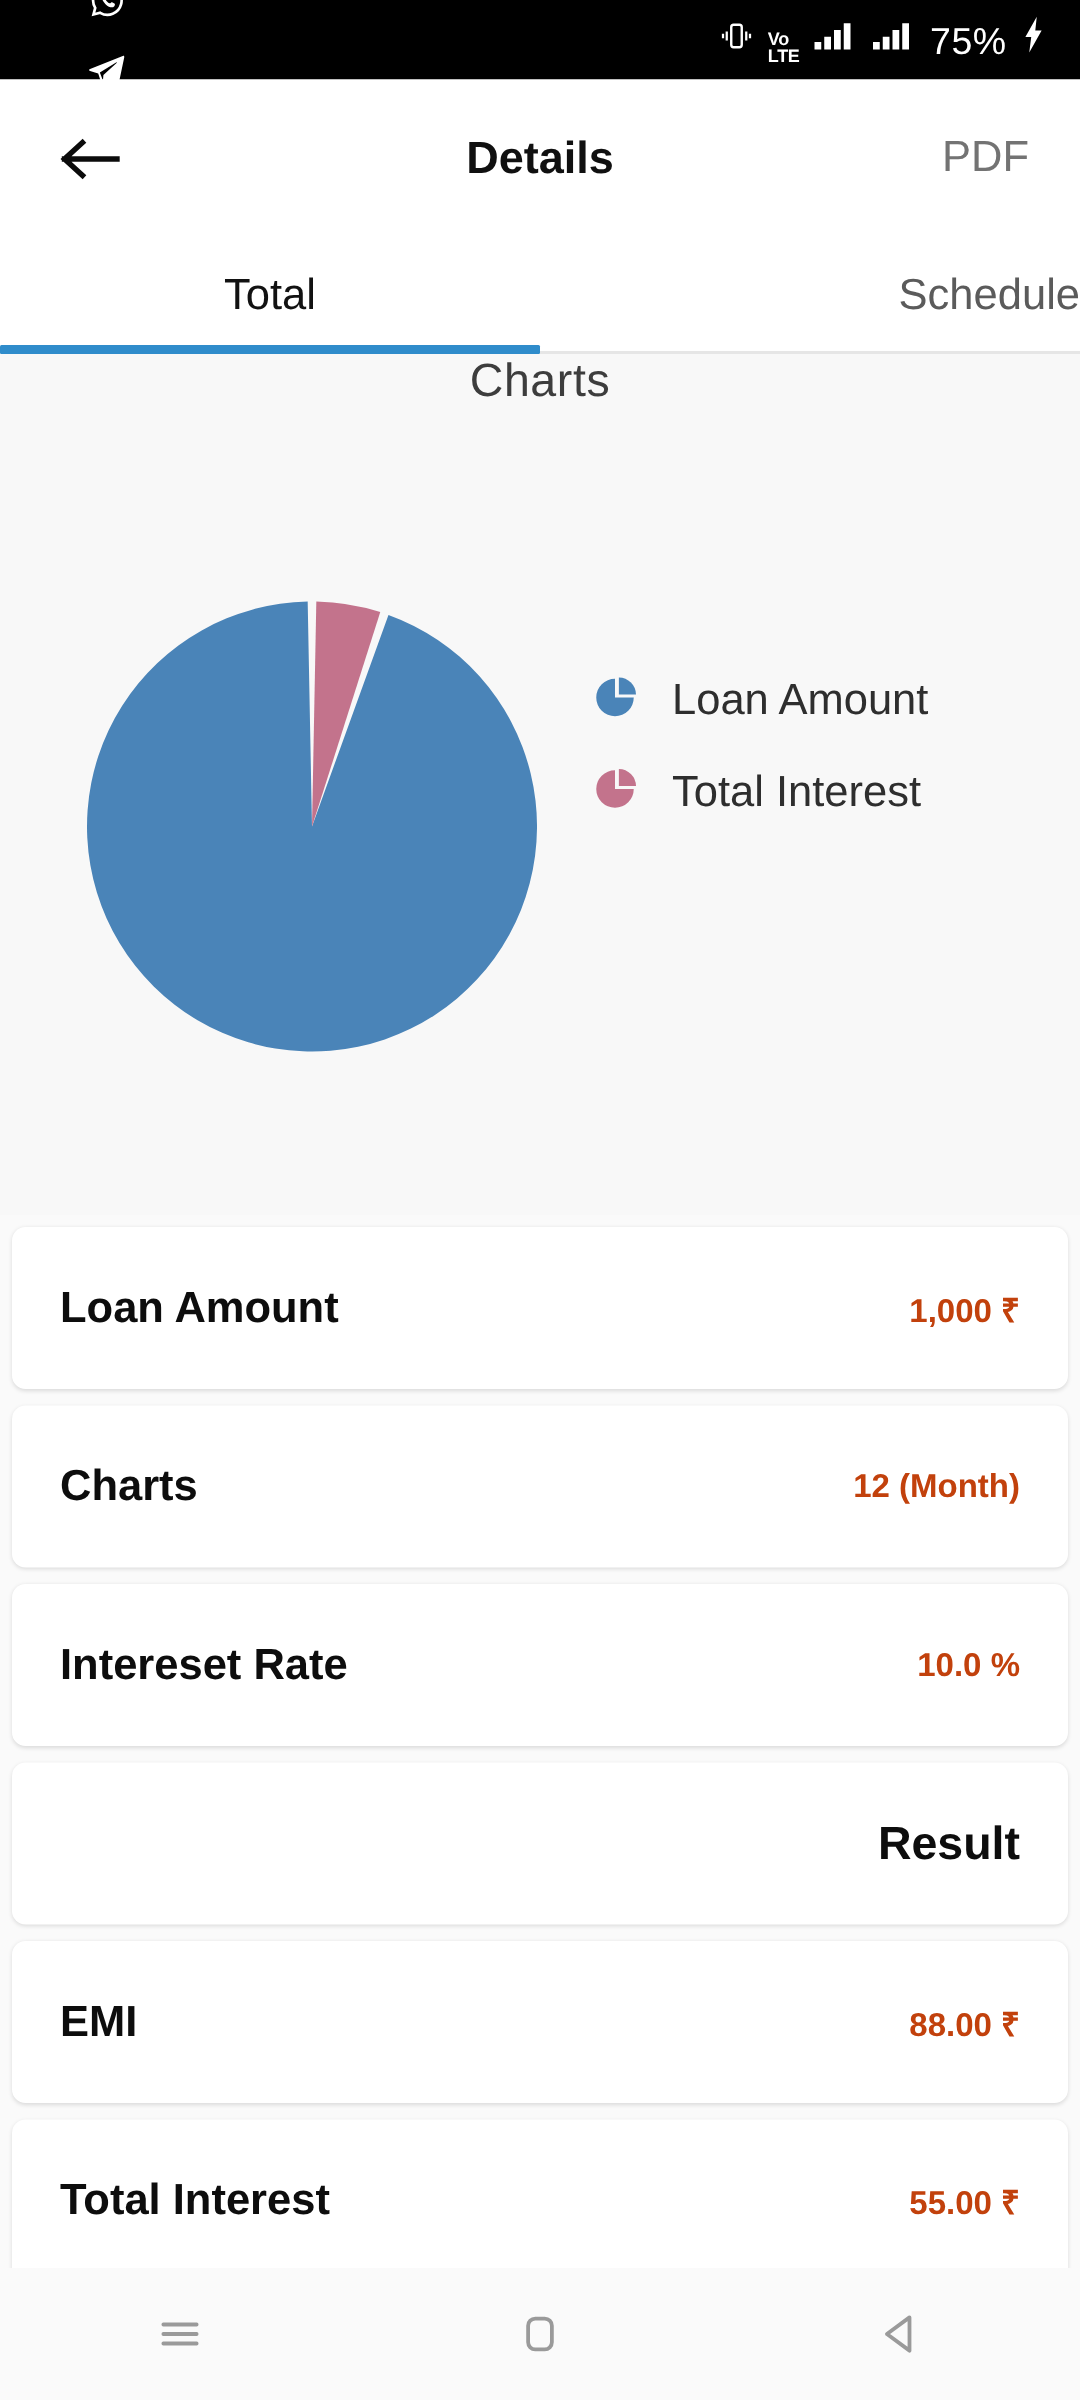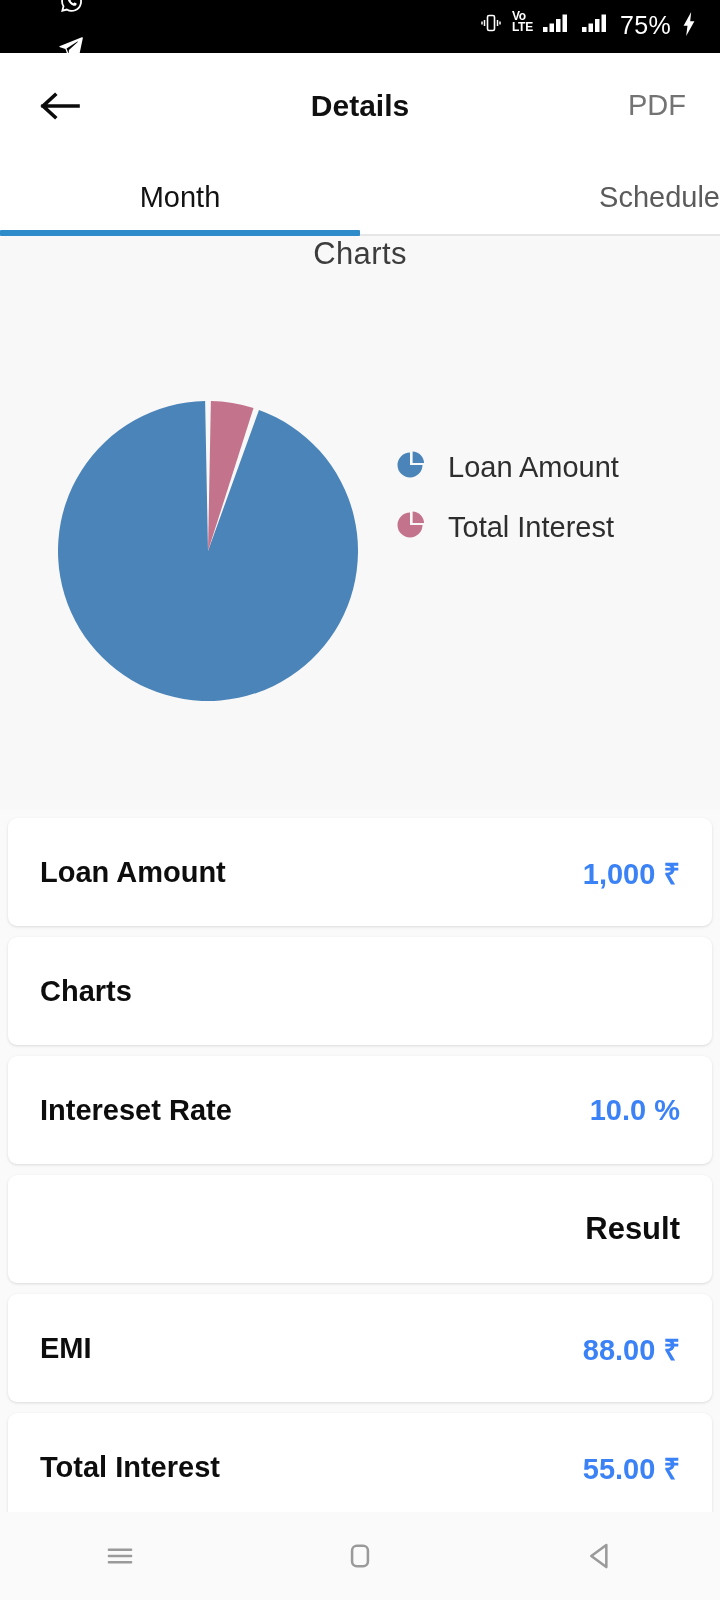--- a/index.html
+++ b/index.html
@@ -12,21 +12,21 @@
 
   
   .statusbar{
     height:53px; background:#000; color:#fff;
     display:flex; align-items:center;
     padding:0 22px 0 38px;
     font-size:25px; letter-spacing:.3px;
   }
   .sb-clock{ font-size:26px; font-weight:400; }
   .sb-left{ display:flex; align-items:center; gap:14px;flex-direction:column; }
-  .sb-right{ display:flex; align-items:flex-start; gap:9px; margin-left:auto; }
+  .sb-right{ display:flex; align-items:flex-end; gap:9px; margin-left:auto; }
   .sb-icon{ display:block; }
   .volte{
     display:flex; flex-direction:column; justify-content:center;
     line-height:.92; font-size:12px; font-weight:700; letter-spacing:-.2px;
   }
   .batt-pct{ font-size:25px; }
 
   
   .appbar{
     height:105px; background:#fff;
@@ -81,21 +81,21 @@
   
   .rows{ background:#fafafa; padding-top:8px; }
   .row-card{
     background:#fff; margin:0 8px 11px 8px;
     border-radius:9px; height:108px;
     box-shadow:0 1px 3px rgba(0,0,0,.13);
     display:flex; align-items:center;
     padding:0 32px;
   }
   .row-label{ font-size:29px; font-weight:700; color:#0d0d0d; }
-  .row-value{ margin-left:auto; font-size:29px; font-weight:700; color:#3b82f6; }
+  .row-value{ margin-left:auto; font-size:22px; font-weight:700; color:#c2410c; }
   .row-card.center{ justify-content:flex-end; }
   .row-card.center .row-label{ font-size:31px; }
 
   
   .navbar{
     position:absolute; left:0; right:0; bottom:0; height:88px;
     background:#fafafa; display:flex; align-items:center; justify-content:space-around;
   }
   .nav-btn{
     width:96px; height:70px; display:flex; align-items:center; justify-content:center;
@@ -167,21 +167,21 @@
     <svg width="44" height="34" viewBox="0 0 44 34">
         <path fill="none" stroke="#0b0b0b" stroke-width="3.6" stroke-linecap="square" d="M40 17H5M17 6L5 17l12 11"></path>
       </svg>
   </div>
   <div class="appbar-title">Details</div>
   <div class="pdf-btn">PDF</div>
 </div>
 
 <div class="tabs">
   <div class="tab active">
-    <span>Month</span>
+    <span>Total</span>
   </div>
   <div class="tab inactive">
     <span>Schedule</span>
   </div>
   <div class="tab-divider"></div>
   <div class="tab-indicator"></div>
 </div>
 
 <div class="chart-card">
   <div class="chart-title">Charts</div>
@@ -222,20 +222,21 @@
 
 <div class="rows">
 
   <div class="row-card">
     <span class="row-label">Loan Amount</span>
     <span class="row-value">1,000 ₹</span>
   </div>
 
   <div class="row-card">
     <span class="row-label">Charts</span>
+    <span class="row-value">12 (Month)</span>
   </div>
 
   <div class="row-card">
     <span class="row-label">Intereset Rate</span>
     <span class="row-value">10.0 %</span>
   </div>
 
   <div class="row-card center">
     <span class="row-label">Result</span>
   </div>

